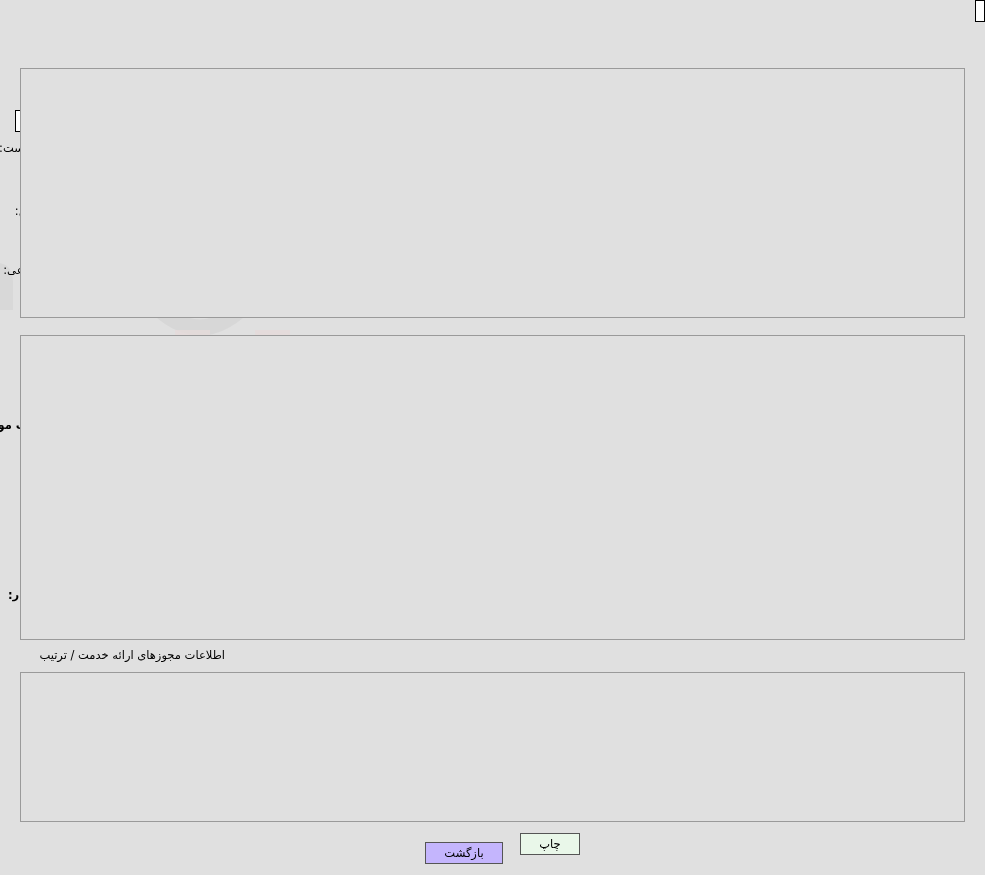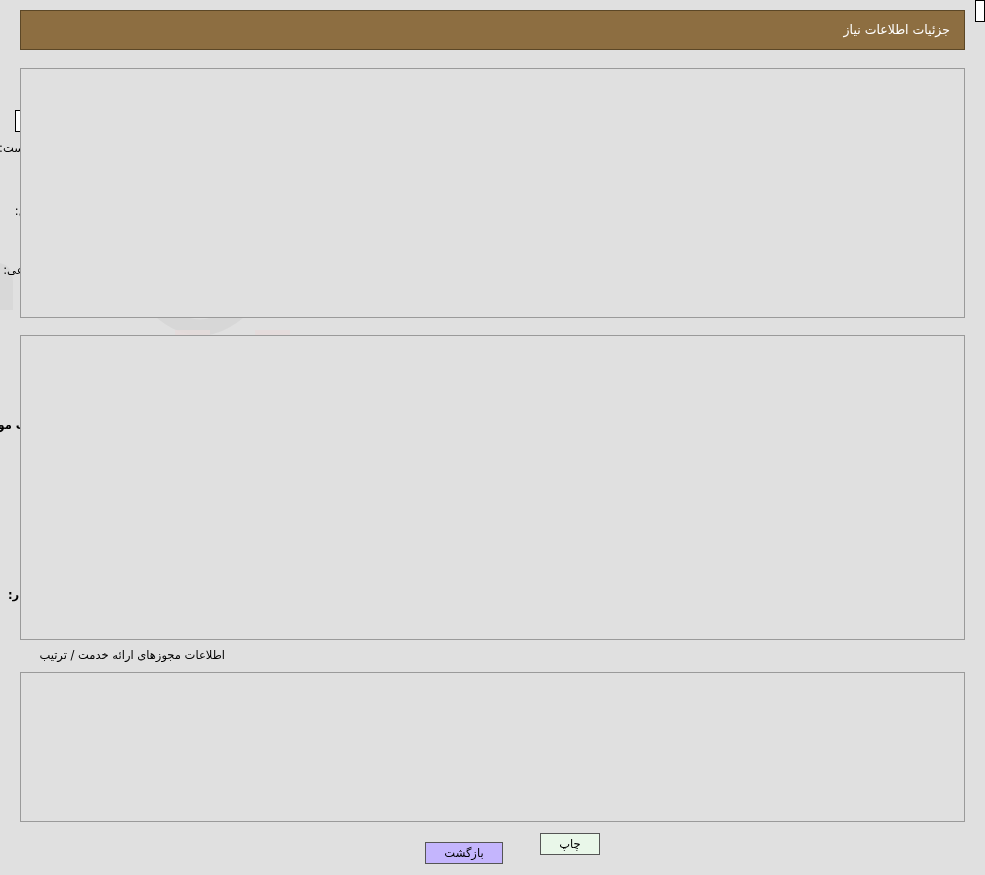--- a/index.html
+++ b/index.html
@@ -162,21 +162,21 @@
     border: 1px solid #555;
     box-sizing: border-box;
     font-size: 11.5px;
     color: #000;
     text-align: center;
     cursor: pointer;
     font-family: "DejaVu Sans", "Liberation Sans", sans-serif;
     line-height: 20px;
   }
   .btn-cream { background: #fbfbe8; }
-  .btn-print { background: #e9f7e9; margin-left: 20px; }
+  .btn-print { background: #e9f7e9; }
   .btn-back  { background: #c4b5fd; margin-top: 9px; }
 
   
   .caption {
     position: absolute;
     font-size: 11.5px;
     color: #000;
     white-space: nowrap;
   }
 
@@ -230,21 +230,20 @@
       <path d="M150 10 L250 10 L250 120 Q200 175 150 120 Z" fill="none" stroke="#c4c4c4" stroke-width="16"></path>
       <text x="170" y="130" font-family="DejaVu Sans, sans-serif" font-size="84" font-weight="bold" fill="#c6c6c6" letter-spacing="-2">AriaTender</text>
       <text x="660" y="130" font-family="DejaVu Sans, sans-serif" font-size="60" font-weight="bold" fill="#c6c6c6">.net</text>
     </g>
     <g fill="#f0cfce" opacity="0.85">
       <path d="M175 150 l35 0 0 55 22 0 -40 48 -40 -48 23 0 z"></path>
       <path d="M255 150 l35 0 0 55 22 0 -40 48 -40 -48 23 0 z"></path>
     </g>
   </svg>
 
-  <div class="header-bar">جزئیات اطلاعات نیاز</div>
 
   <div class="panel" id="panel-top"></div>
 
   <div class="lbl" style="right:880px; top:85px;">شماره نیاز:</div>
   <div class="fld" style="right:600px; top:82px; width:255px;">1103003502000020</div>
   <div class="lbl" style="right:380px; top:85px;">تاریخ و ساعت اعلان عمومی:</div>
 
   <div class="fld" style="right:null;"></div>
 
   <div class="fld" style="right:auto; left:105px; top:82px; width:210px;">1403/05/01 - 10:13</div>

